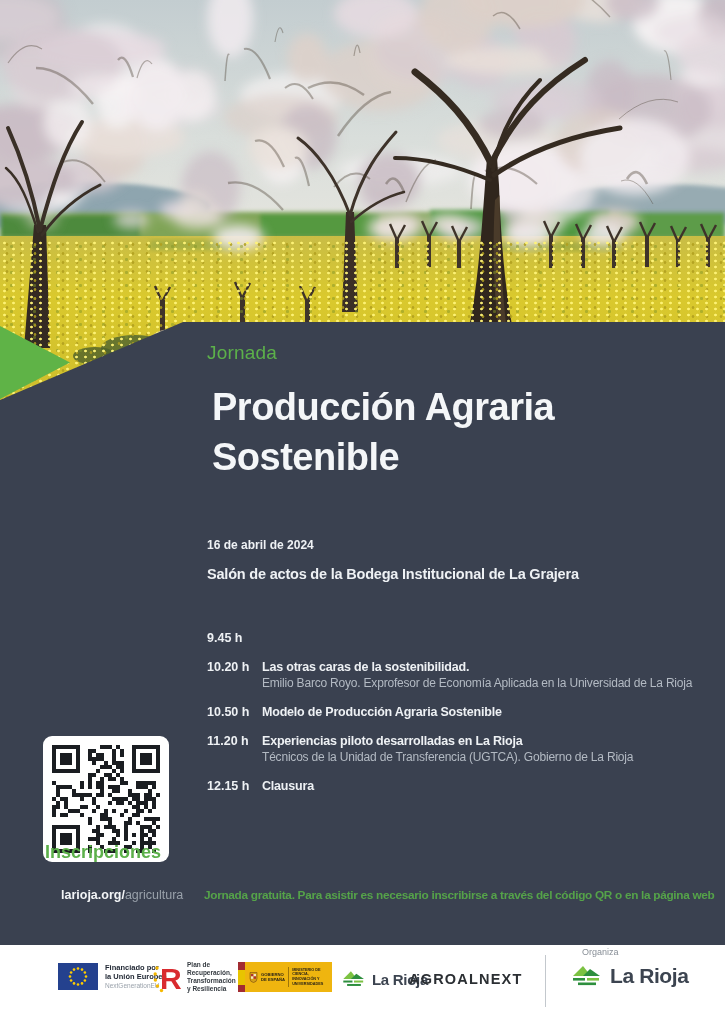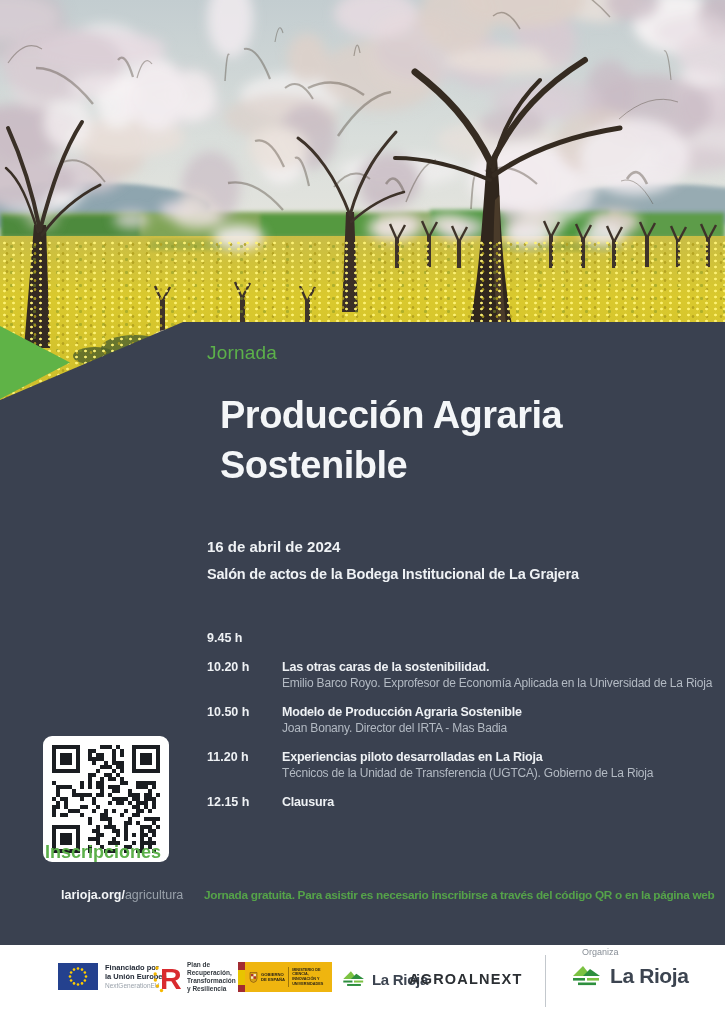--- a/index.html
+++ b/index.html
@@ -16,27 +16,27 @@
       radial-gradient(circle, rgba(130,150,40,0.50) 1.2px, rgba(0,0,0,0) 2px);
     background-size:9px 6px,14px 9px,23px 13px;}
 
   
   .dark-section{position:absolute;left:0;top:322px;width:725px;height:623px;background:#3a4150;
     clip-path:polygon(0 78px,183px 0,100% 0,100% 100%,0 100%);}
   .green-chevron{position:absolute;left:0;top:326px;width:70px;height:73px;background:#5fb347;
     clip-path:polygon(0 0,100% 50%,0 100%);}
 
   .kicker{position:absolute;left:207px;top:20px;font-size:19px;color:#5cb04a;letter-spacing:.2px;}
-  .title{position:absolute;left:204px;top:52px;margin:16px;font-size:38px;line-height:50px;
+  .title{position:absolute;left:204px;top:52px;margin:8px;font-size:38px;line-height:50px;
     font-weight:bold;color:#f4f6f8;letter-spacing:-0.5px;}
-  .event-date{position:absolute;left:207px;top:216px;font-size:15px;font-weight:bold;color:#eef1f4;}
+  .event-date{position:absolute;left:207px;top:216px;font-size:12px;font-weight:bold;color:#eef1f4;}
   .event-venue{position:absolute;left:207px;top:244px;font-size:14.5px;font-weight:bold;color:#eef1f4;letter-spacing:-0.2px;}
 
   .schedule{position:absolute;left:207px;top:308px;width:500px;}
-  .sch-item{display:flex;margin-bottom:13px;gap:20px;}
+  .sch-item{display:flex;margin-bottom:13px;}
   .sch-time{width:55px;flex:0 0 55px;font-size:12.5px;font-weight:bold;color:#eef1f4;line-height:16px;}
   .sch-title{font-size:12.5px;font-weight:bold;color:#eef1f4;line-height:16px;letter-spacing:-0.2px;white-space:nowrap;}
   .sch-speaker{font-size:12px;color:#b3bac3;line-height:16px;letter-spacing:-0.2px;white-space:nowrap;}
   .sch-speaker:empty{display:none;}
 
   .qr-box{position:absolute;left:43px;top:414px;width:126px;height:126px;background:#ffffff;
     border-radius:9px;display:flex;align-items:center;justify-content:center;}
   .qr-box svg{width:108px;height:108px;}
   .inscripciones{position:absolute;left:45px;top:520px;font-size:18px;font-weight:bold;color:#5cb04a;}
   .url{position:absolute;left:45px;top:566px;font-size:12.5px;}
@@ -315,21 +315,20 @@
         <div class="sch-body">
           <div class="sch-title">Las otras caras de la sostenibilidad.</div>
           <div class="sch-speaker">Emilio Barco Royo. Exprofesor de Economía Aplicada en la Universidad de La Rioja</div>
         </div>
       </div>
 
       <div class="sch-item">
         <div class="sch-time">10.50 h</div>
         <div class="sch-body">
           <div class="sch-title">Modelo de Producción Agraria Sostenible</div>
-          <div class="sch-speaker">Joan Bonany. Director del IRTA - Mas Badia</div>
         </div>
       </div>
 
       <div class="sch-item">
         <div class="sch-time">11.20 h</div>
         <div class="sch-body">
           <div class="sch-title">Experiencias piloto desarrolladas en La Rioja</div>
           <div class="sch-speaker">Técnicos de la Unidad de Transferencia (UGTCA). Gobierno de La Rioja</div>
         </div>
       </div>

